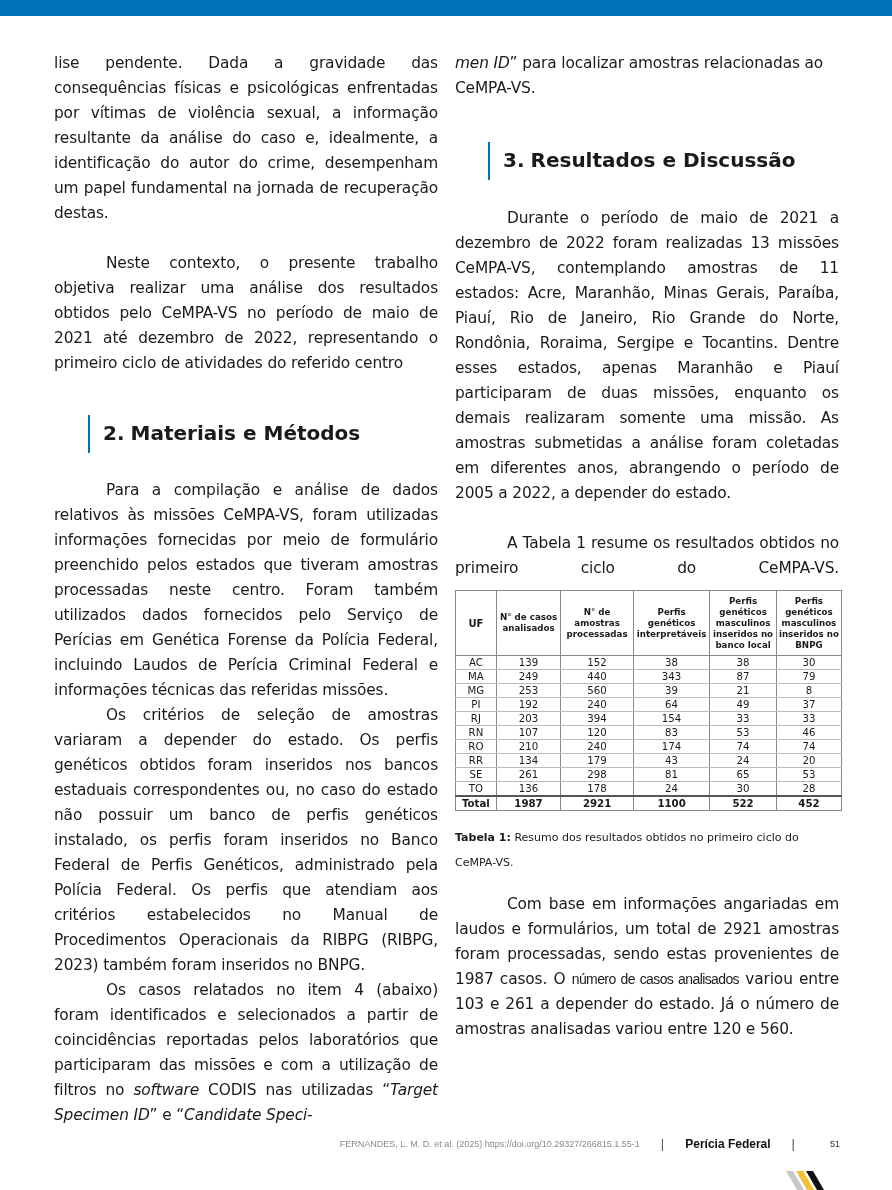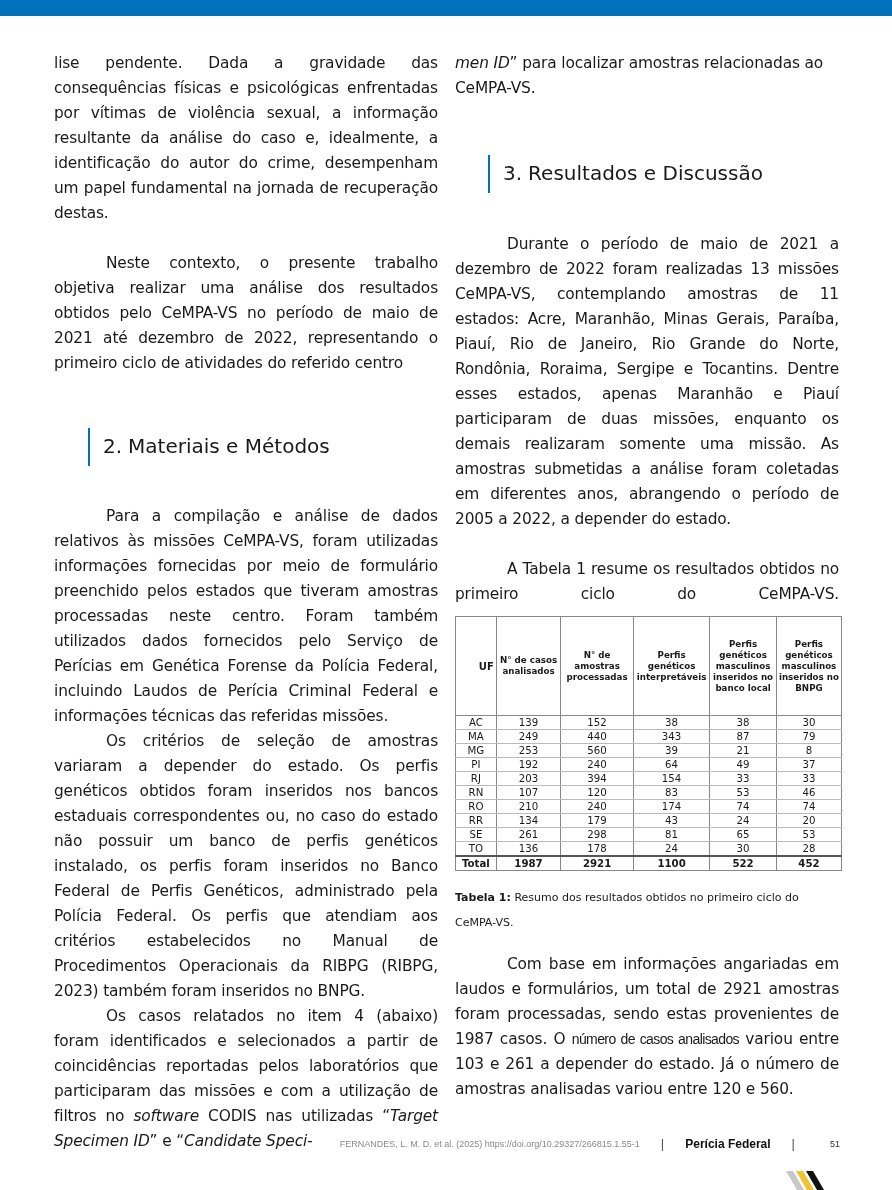--- a/index.html
+++ b/index.html
@@ -12,37 +12,37 @@
   .col { position: absolute; top: 51px; width: 384px; }
   .col-left { left: 54px; }
   .col-right { left: 455px; }
   p.body {
     margin: 0; font-size: 15.4px; line-height: 25px; text-align: justify;
     letter-spacing: -0.15px;
   }
   p.indent { text-indent: 52px; }
   .gap { height: 25px; }
   .heading {
-    position: relative; margin: 16px; font-weight: normal; font-size: 20px;
+    position: relative; margin: 3px; font-weight: bold; font-size: 20px;
     padding-left: 15px; line-height: 28px;
   }
   .heading::before {
     content: ""; position: absolute; left: 0; top: -4px; width: 2px; height: 38px;
     background: #0072bb;
   }
   .heading .num { margin-right: 6px; }
   table.data {
     border-collapse: collapse; width: 387px; font-size: 10.2px; text-align: center;
     line-height: 13px;
   }
   table.data th {
     font-weight: bold; font-size: 8.7px; line-height: 11px;
-    border: 1px solid #888; padding: 17px 2px; height: 64px;
-  }
-  table.data th.uf { font-size: 10px; text-align: right; }
+    border: 1px solid #888; padding: 0 2px; height: 64px;
+  }
+  table.data th.uf { font-size: 10px; }
   table.data td { border-left: 1px solid #888; border-right: 1px solid #888; padding: 0; height: 13px; }
   table.data tr.row td { border-bottom: 1px solid #bbb; }
   table.data tr.total td { font-weight: bold; border-top: 2px solid #555; border-bottom: 1px solid #888; }
   .caption { font-size: 11px; line-height: 25px; margin: 14px 0 0 0; }
   .caption b { font-weight: bold; }
   .footer {
     position: absolute; top: 1136px; right: 52px; font-size: 9px; color: #8a8a8a;
     font-family: "Liberation Sans", sans-serif; display: flex; align-items: center; gap: 21px;
   }
   .footer .sep { color: #555; font-size: 13px; }

